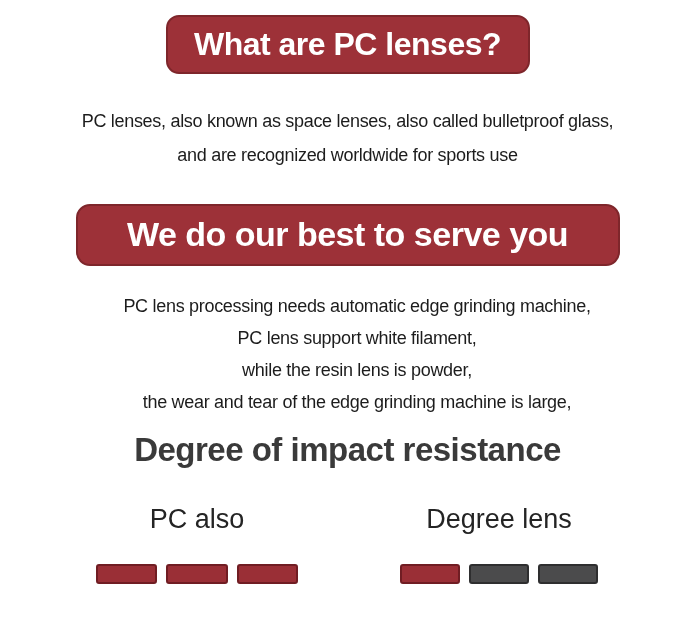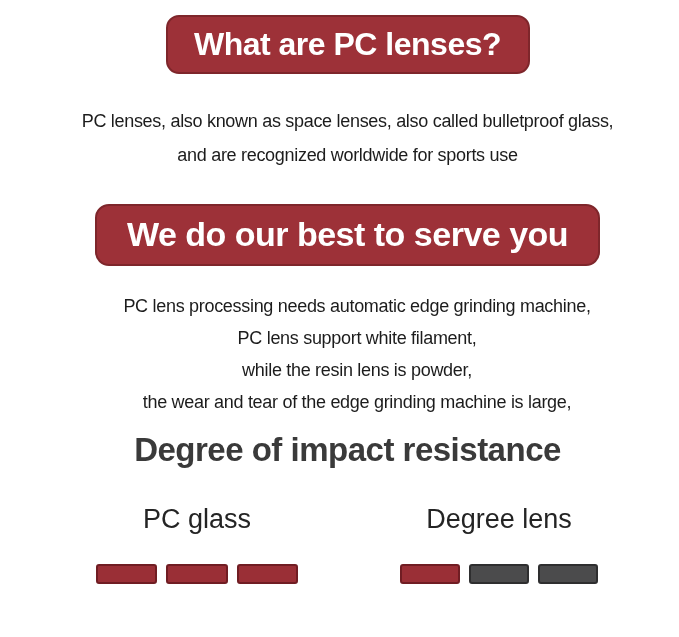--- a/index.html
+++ b/index.html
@@ -32,21 +32,21 @@
     margin-top: 7px;
     width: 364px;
     height: 59px;
     line-height: 54px;
     border-radius: 13px;
     font-size: 32px;
     letter-spacing: -0.5px;
   }
   .banner-2 {
     margin-top: 32px;
-    width: 505px;
+    width: 544px;
     height: 62px;
     line-height: 57px;
     border-radius: 14px;
     font-size: 34px;
     letter-spacing: -0.5px;
   }
   .para {
     text-align: center;
     font-size: 18px;
     letter-spacing: -0.3px;
@@ -113,21 +113,21 @@
     <div>PC lens processing needs automatic edge grinding machine,</div>
     <div>PC lens support white filament,</div>
     <div>while the resin lens is powder,</div>
     <div>the wear and tear of the edge grinding machine is large,</div>
   </div>
 
   <div class="section-heading">Degree of impact resistance</div>
 
   <div class="compare">
     <div class="compare-col left">
-      <div class="compare-label">PC glass</div>
+      <div class="compare-label">PC also</div>
       <div class="bars">
           <div class="seg" style="background: rgb(154, 47, 54); border-color: rgb(112, 29, 35);"></div>
           <div class="seg" style="background: rgb(154, 47, 54); border-color: rgb(112, 29, 35);"></div>
           <div class="seg" style="background: rgb(154, 47, 54); border-color: rgb(112, 29, 35);"></div>
         </div>
     </div>
     <div class="compare-col right">
       <div class="compare-label">Degree lens</div>
       <div class="bars">
           <div class="seg" style="background: rgb(154, 47, 54); border-color: rgb(112, 29, 35);"></div>

